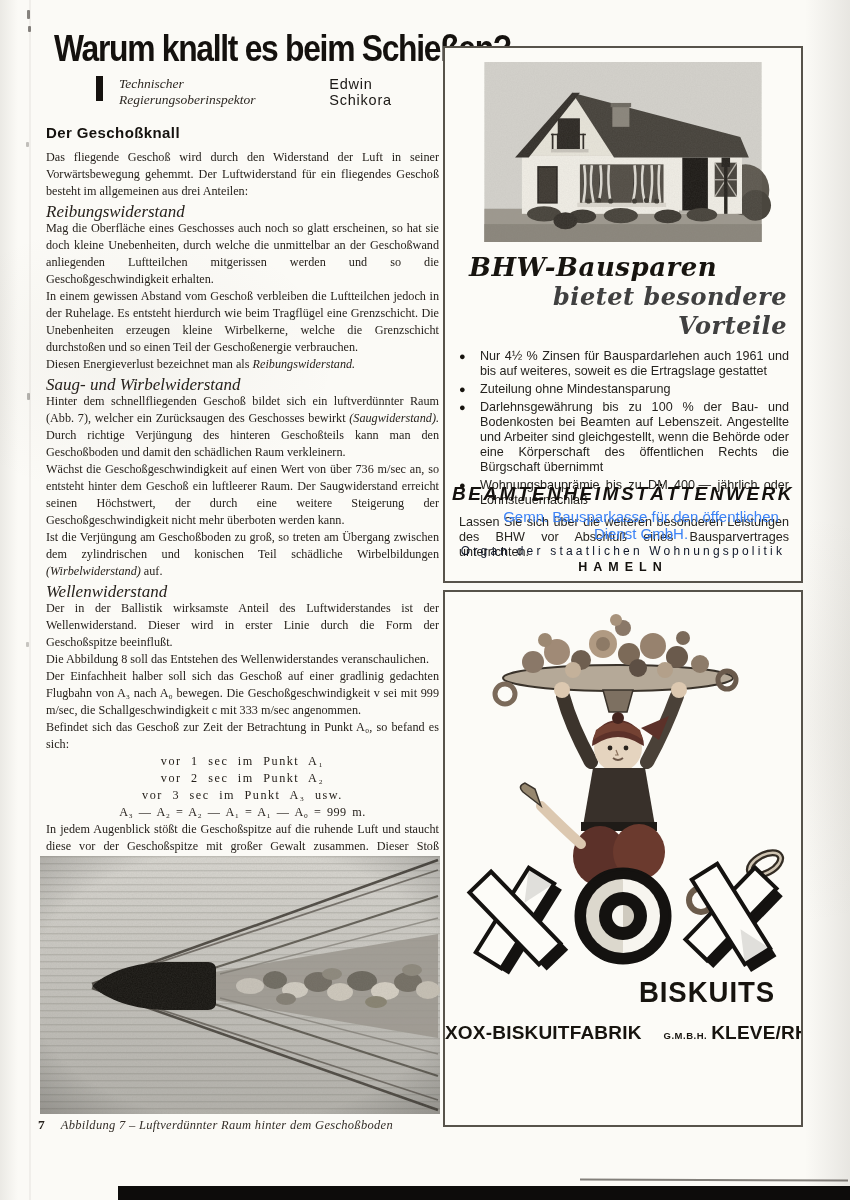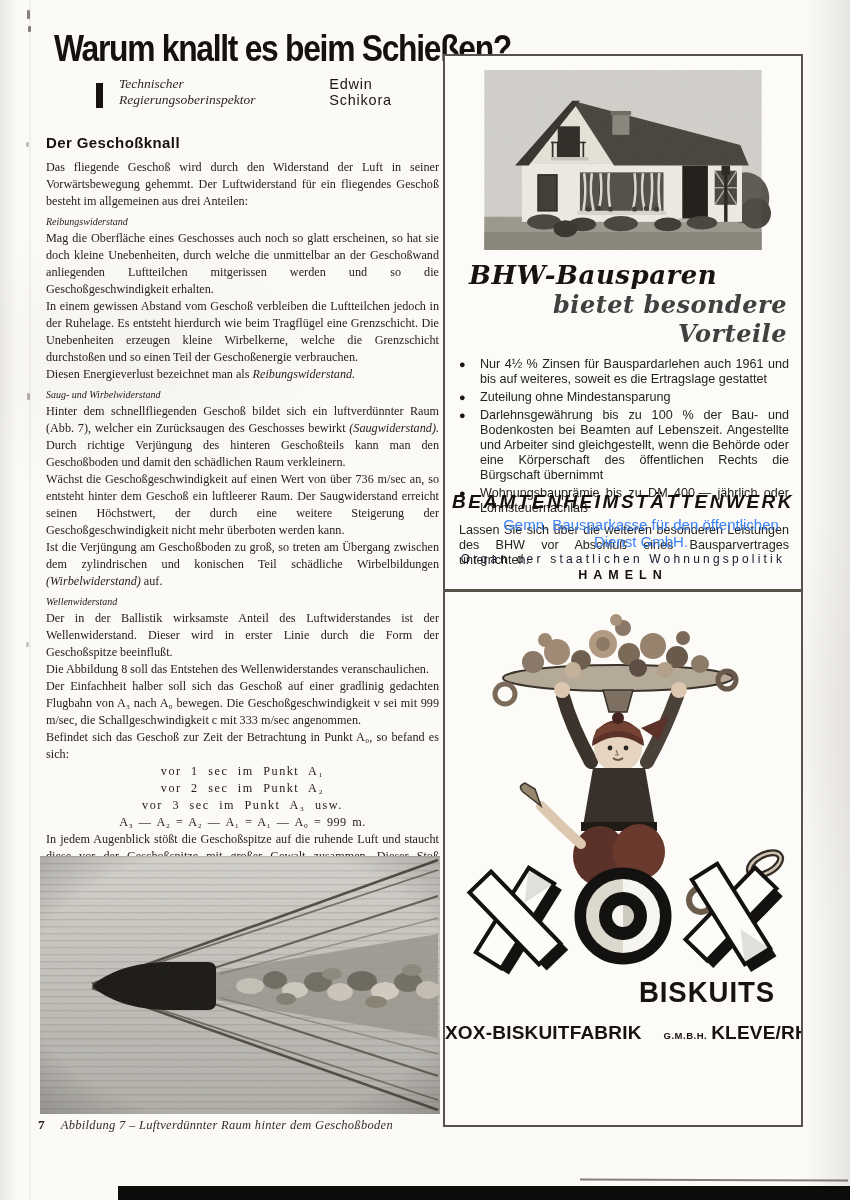--- a/index.html
+++ b/index.html
@@ -22,42 +22,42 @@
   .bottom-scan-line { position:absolute; left:580px; top:1179px; width:268px; height:2px; background:rgba(50,45,40,0.6); transform:rotate(0.25deg); }
 
   
   .article { position:absolute; left:46px; top:28px; width:393px; }
   .article-title {
     font-family:"Liberation Sans", sans-serif; font-weight:700;
     font-size:37px; letter-spacing:-1.5px; color:#14110e;
     transform:scaleX(0.86); transform-origin:left center;
     margin:0 0 6px 8px; white-space:nowrap;
   }
-  .byline { display:flex; align-items:flex-end; margin:2px 0 26px 50px; }
+  .byline { display:flex; align-items:flex-start; margin:2px 0 16px 50px; }
   .byline-bar { width:7px; height:25px; background:#15120f; margin-right:16px; }
   .byline-role { font-style:italic; font-size:13.5px; color:#2c2722; margin-right:8px; }
   .byline-name { font-family:"Liberation Sans", sans-serif; font-weight:400; font-size:14.5px; letter-spacing:0.8px; color:#1a1714; }
   .section-heading { font-family:"Liberation Sans", sans-serif; font-weight:700; font-size:15px; letter-spacing:0.4px; margin:10px 0 8px 0; color:#15120f; }
 
   .body-text { font-size:12.2px; line-height:17px; text-align:justify; }
   .body-text p { margin:0; }
-  .subhead { font-style:italic; font-size:10px; margin-top:3px !important; }
+  .subhead { font-style:italic; font-size:17px; margin-top:3px !important; }
   .em { font-style:italic; }
   .centered-line { text-align:center; letter-spacing:1.5px; word-spacing:5px; }
   .formula { text-align:center; letter-spacing:0.5px; word-spacing:2px; }
 
   
   .figure-photo { position:absolute; left:40px; top:856px; width:400px; height:258px; }
   .figure-caption-row { position:absolute; left:38px; top:1117px; display:flex; align-items:baseline; }
   .page-number { font-weight:700; font-size:13.5px; margin-right:16px; }
   .figure-caption { font-style:italic; font-size:12.5px; color:#332d27; letter-spacing:0.3px; }
 
   
   .ad-box { position:absolute; left:443px; width:356px; border:2px solid #57534b; background:#fcfbf7; overflow:hidden; }
-  .bhw-ad { top:54px; height:533px; }
+  .bhw-ad { top:46px; height:533px; }
   .xox-ad { top:590px; height:533px; }
 
   .house-photo { display:block; margin:14px auto 0 auto; width:322px; height:180px; }
 
   .bhw-title1 { font-family:"DejaVu Serif", serif; font-style:italic; font-weight:700; font-size:26px; color:#17140f; margin:10px 0 0 24px; letter-spacing:0.5px; }
   .bhw-title2 { font-family:"DejaVu Serif", serif; font-style:italic; font-weight:700; font-size:24px; color:#404040; text-align:right; margin:0 14px 0 0; letter-spacing:0.5px; }
 
   .bhw-bullets { margin:9px 12px 0 14px; font-family:"Liberation Sans", sans-serif; font-size:12.6px; line-height:15px; color:#25231f; }
   .bullet-item { display:flex; margin-bottom:3px; }
   .bullet-marker { width:11px; flex:0 0 11px; margin-right:10px; font-size:11px; line-height:15px; color:#17140f; }

